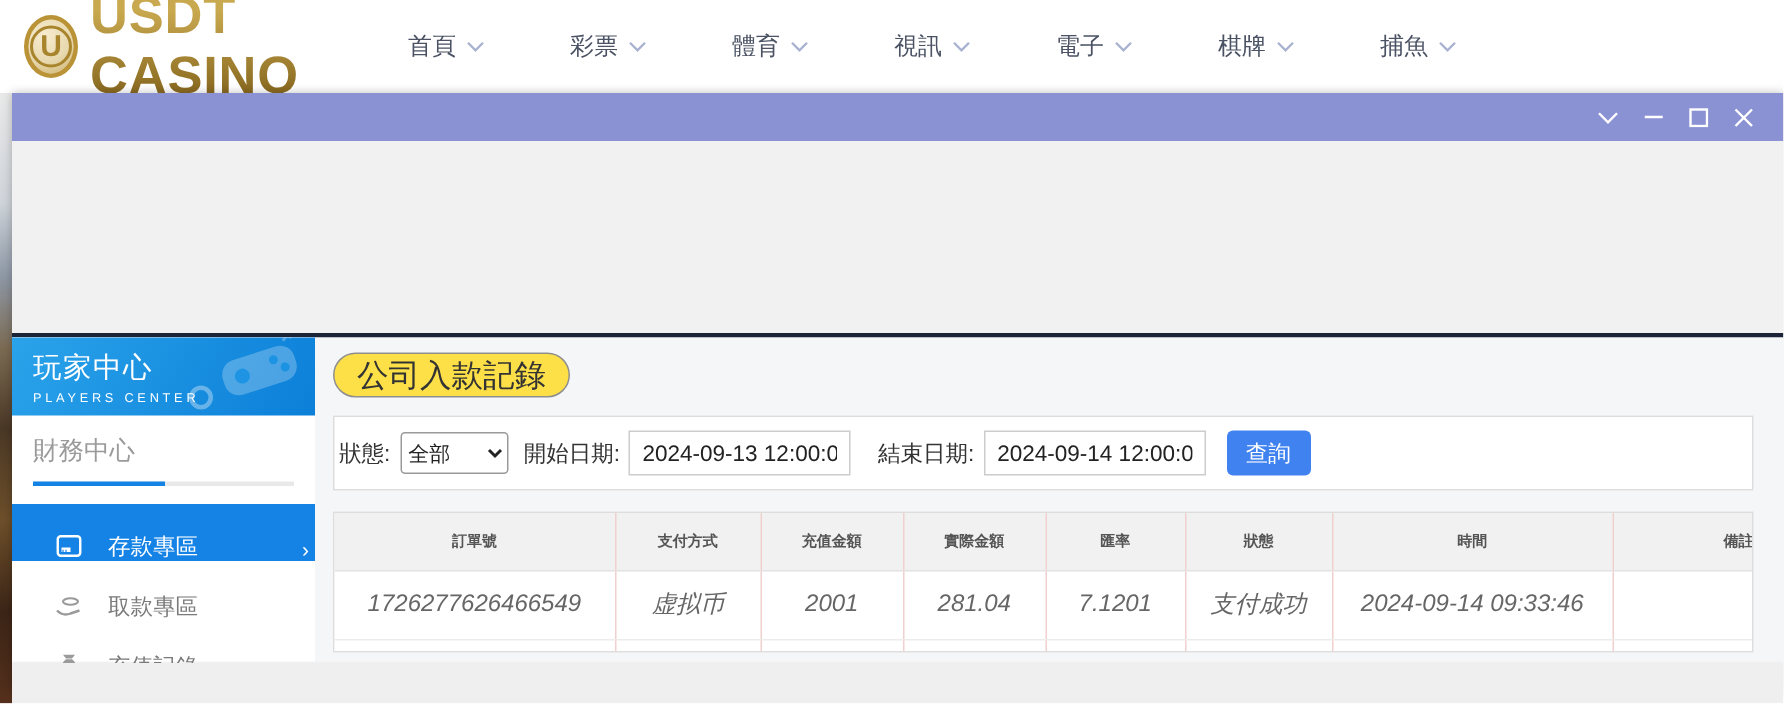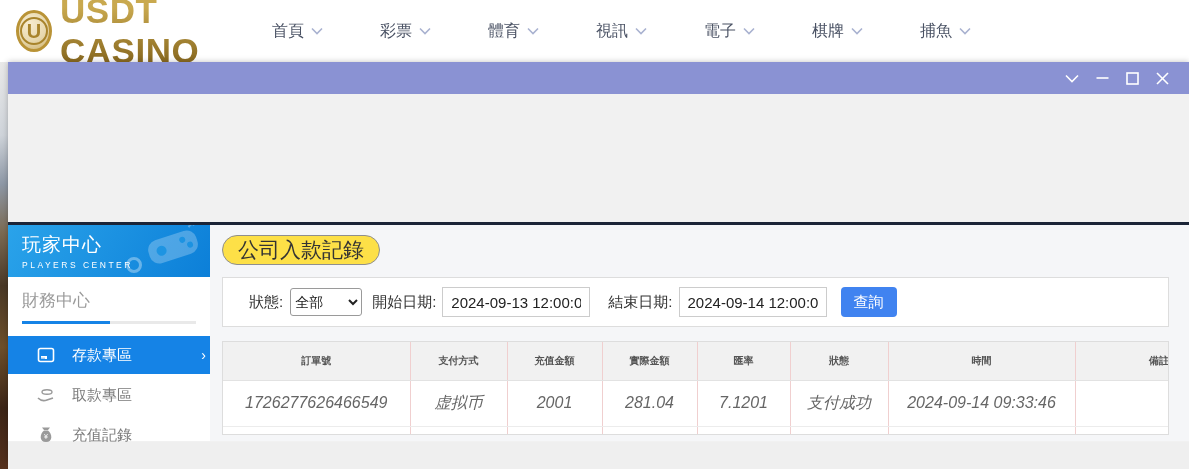--- a/index.html
+++ b/index.html
@@ -43,32 +43,32 @@
   .sb-header { height:52px; background:linear-gradient(120deg,#2aa3ea 0%, #0c7fd8 100%); color:#fff; padding:7px 0 0 14px; position:relative; overflow:hidden; }
   .sb-title { font-size:19px; font-weight:normal; letter-spacing:1px; }
   .sb-sub { font-size:8.5px; letter-spacing:2.5px; margin-top:2px; }
   .sb-gamepad { position:absolute; right:8px; top:4px; opacity:.45; transform:rotate(-18deg); }
   .sb-ring { position:absolute; right:68px; top:32px; width:16px; height:16px; border:3px solid rgba(255,255,255,.35); border-radius:50%; }
   .sb-section { padding:12px 14px 8px 14px; }
   .sb-section-label { font-size:17px; color:#9a9a9a; }
   .sb-section-rule { margin-top:9px; height:3px; background:#e9e9e9; position:relative; }
   .sb-section-rule::before { content:""; position:absolute; left:0; top:0; width:88px; height:3px; background:#1583e6; }
   .sb-menu { margin-top:4px; }
-  .sb-item { height:38px; display:flex; align-items:center; padding:0 4px 0 28px; cursor:pointer; color:#7a7a7a; font-size:15px; margin-bottom:2px; }
+  .sb-item { height:38px; display:flex; align-items:flex-end; padding:0 4px 0 28px; cursor:pointer; color:#7a7a7a; font-size:15px; margin-bottom:2px; }
   .sb-item .sb-ico { width:20px; height:20px; margin-right:16px; display:flex; align-items:center; justify-content:center; }
   .sb-item.active { background:#1583e6; color:#fff; }
   .sb-item .arrow { margin-left:auto; font-size:14px; color:#fff; }
   .sb-ico svg { display:block; }
 
   
   .main { flex:1; padding:10px 0 0 12px; overflow:hidden; }
   .tab-row { display:flex; gap:10px; }
   .pill { height:30px; padding:0 15px; border-radius:16px; background:#fde047; border:1px solid #8f8f8f; color:#333; font-size:21px; display:flex; align-items:center; cursor:pointer; }
   .pill.red { border-color:#d93030; color:#e03a3a; }
-  .filter-box { margin-top:12px; height:50px; width:947px; background:#fff; border:1px solid #ddd; display:flex; align-items:center; padding-left:26px; }
+  .filter-box { margin-top:12px; height:50px; width:947px; background:#fff; border:1px solid #ddd; display:flex; align-items:center; padding-left:3px; }
   .f-label { font-size:15px; color:#333; }
   .status-select { width:72px; height:28px; margin-left:7px; font-size:14px; color:#222; border:1px solid #9a9a9a; background:#fff; border-radius:3px; font-family:"Liberation Sans","DejaVu Sans",sans-serif; }
   .date-input { width:148px; height:30px; margin-left:6px; font-size:15px; color:#222; border:1px solid #ccc; padding:0 8px; font-family:"Liberation Sans","DejaVu Sans",sans-serif; }
   .gap18 { width:18px; flex:none; } .gap10 { width:10px; flex:none; }
   .search-btn { margin-left:14px; height:30px; padding:0 13px; background:#4083f0; color:#fff; font-size:15px; border:none; border-radius:4px; cursor:pointer; font-family:"Liberation Sans","DejaVu Sans",sans-serif; }
 
   
   .tbl-wrap { margin-top:14px; width:947px; overflow:hidden; border:1px solid #ddd; background:#fff; }
   table.rec { border-collapse:collapse; table-layout:fixed; width:1020px; }
   .rec th { height:38px; background:#f1f1f1; font-size:10px; font-weight:bold; color:#555; border-right:1px solid #f0cfcf; border-bottom:1px solid #e2e2e2; }

